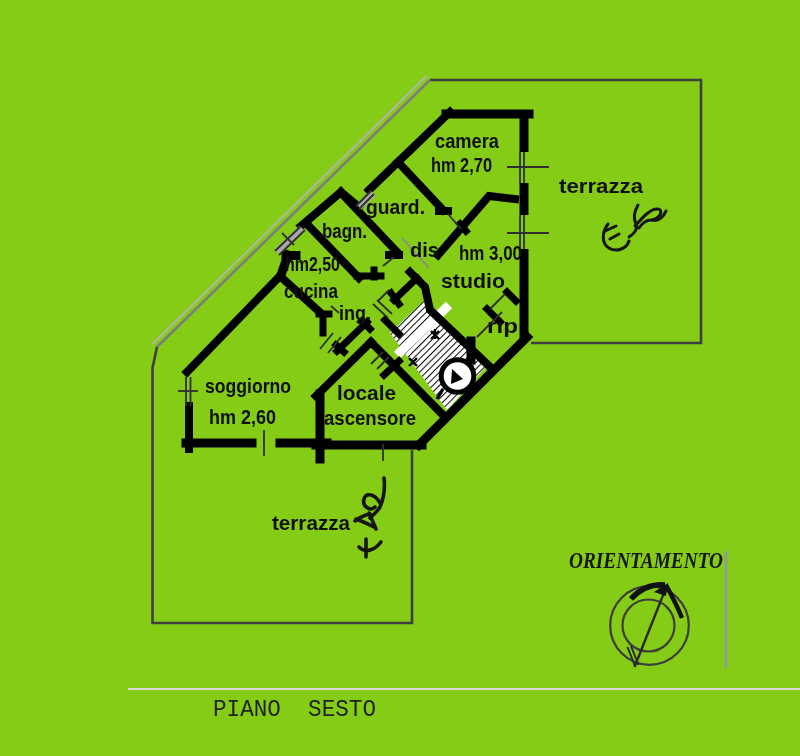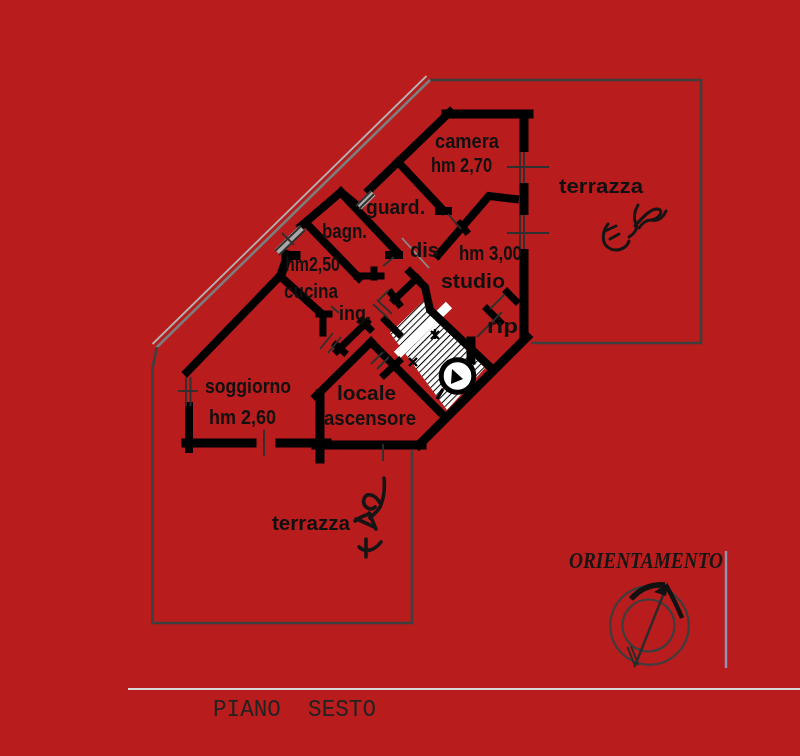--- a/index.html
+++ b/index.html
@@ -1,16 +1,16 @@
 <!DOCTYPE html>
 <html><head>
 <meta charset="utf-8">
 <style>
 html,body{margin:0;padding:0;background:#fff;}
-#page{width:800px;height:756px;position:relative;background:#b91c1c;overflow:hidden;}
+#page{width:800px;height:756px;position:relative;background:#84cc16;overflow:hidden;}
 text{font-family:"Liberation Sans",sans-serif;font-weight:bold;fill:#101010;}
 .lbl{font-size:21px;}
 </style>
 </head>
 <body>
 <div id="page">
 <svg width="800" height="756" viewBox="0 0 800 756">
 <defs>
 <pattern id="st" patternUnits="userSpaceOnUse" width="4.7" height="4.7" patternTransform="rotate(45)">
 <rect width="4.7" height="4.7" fill="#fff"></rect>

